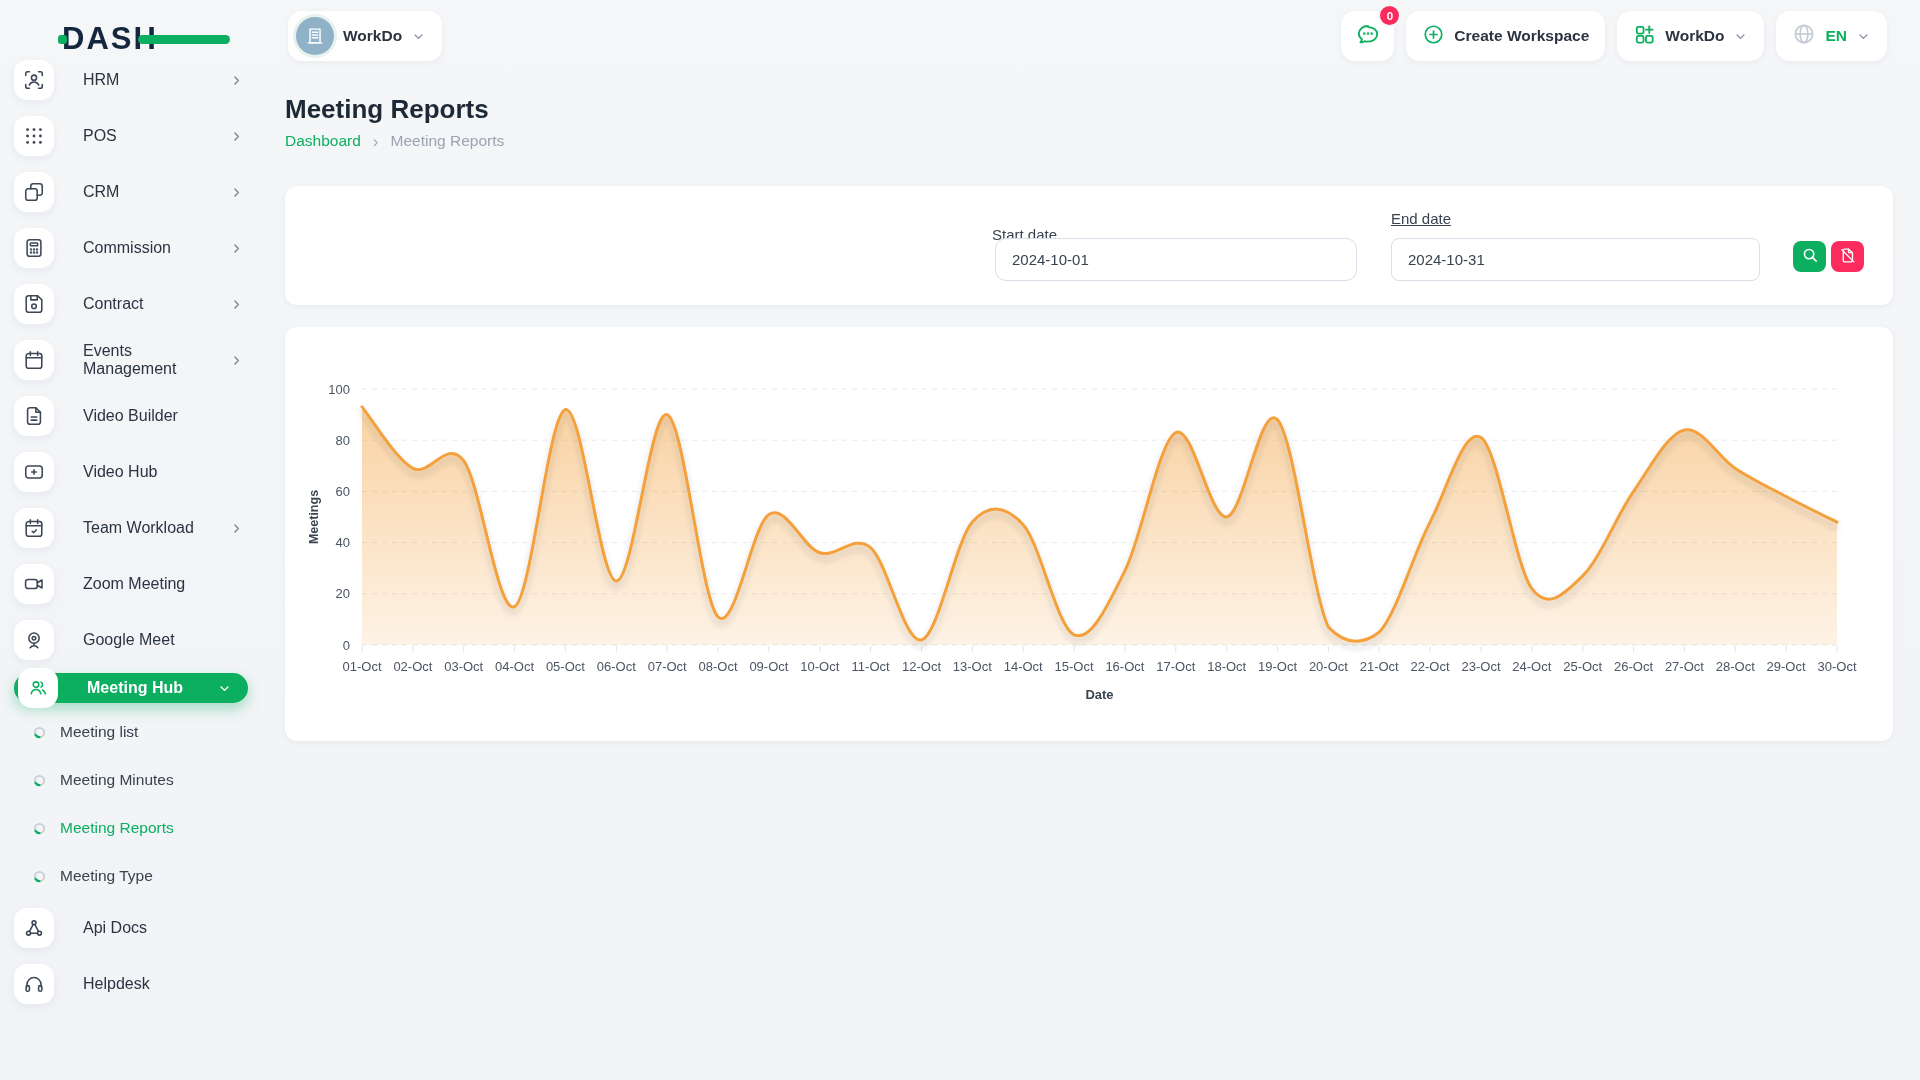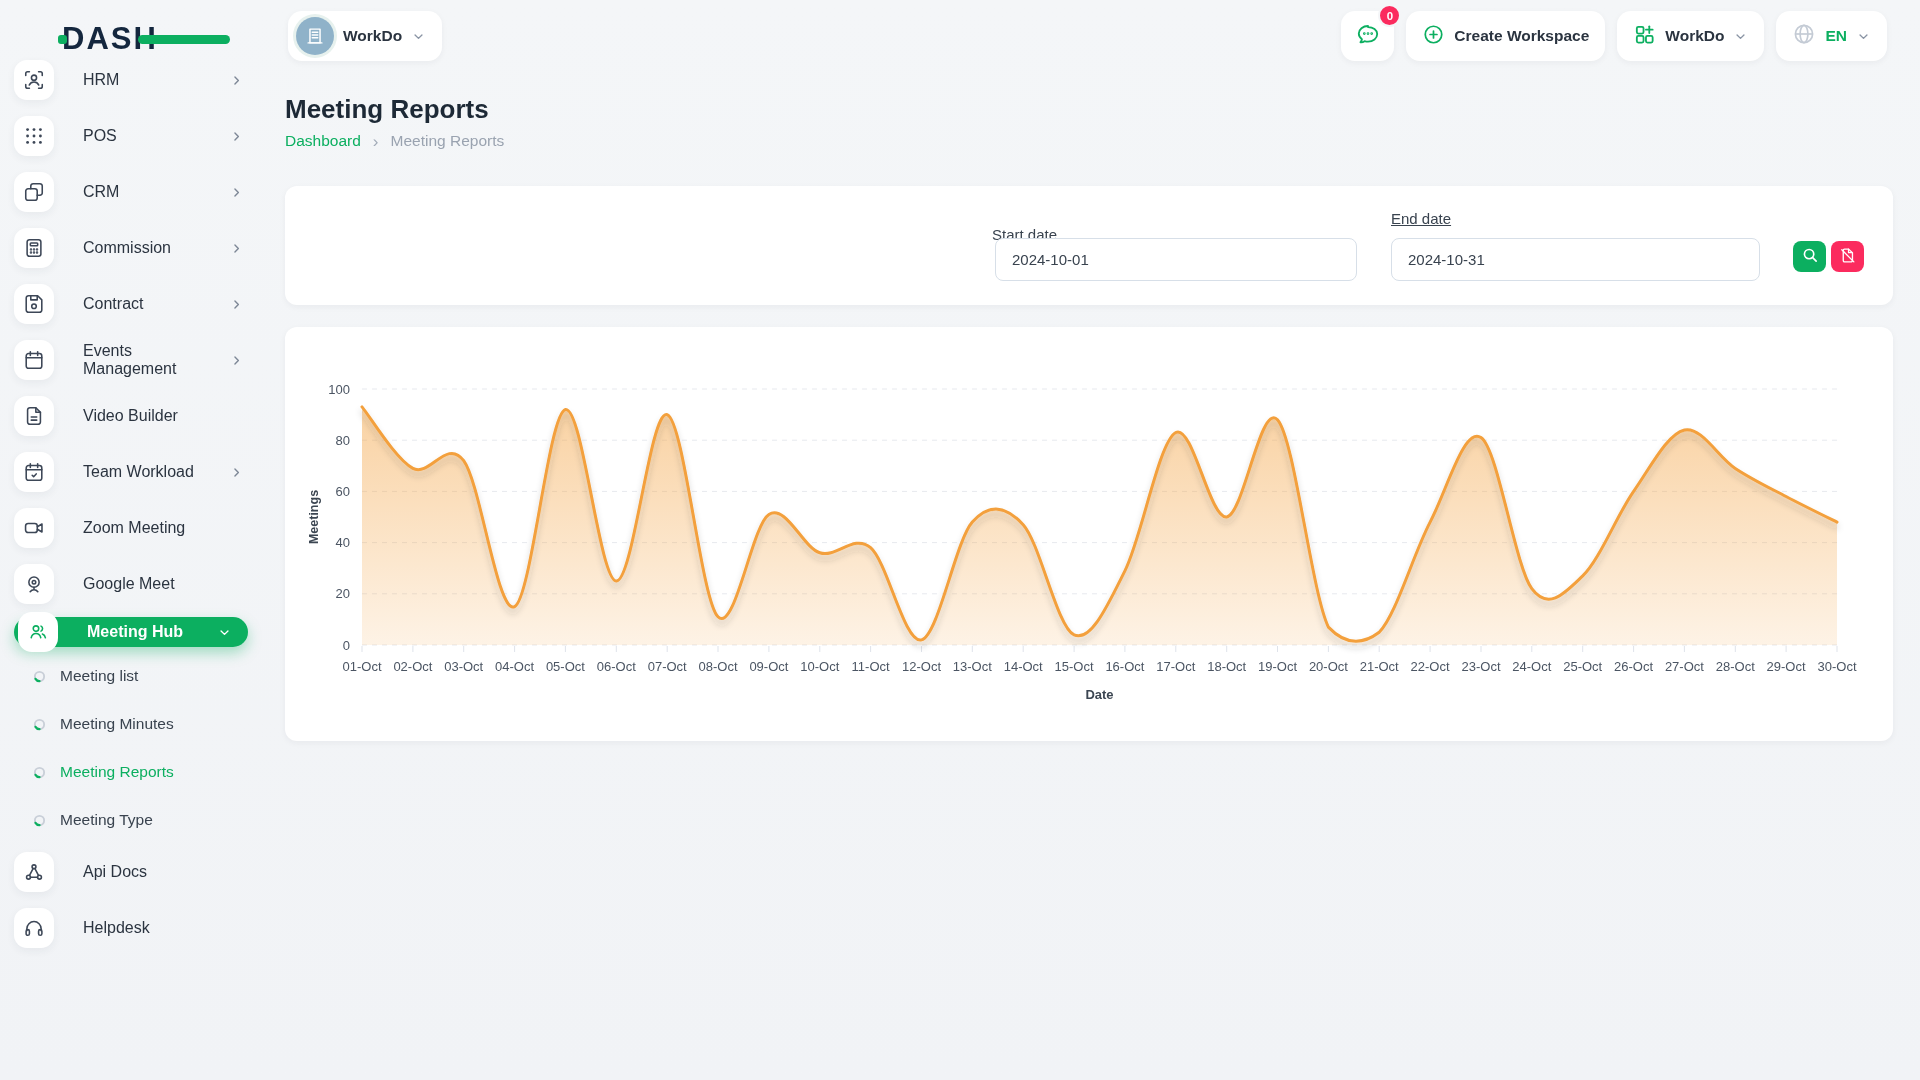--- a/index.html
+++ b/index.html
@@ -289,20 +289,30 @@
             <path d="M14 3v5h5"></path>
             <path d="M9 13h6"></path>
             <path d="M9 16.5h6"></path>
           </svg>
         </span>
         <span class="side-label">Video Builder</span>
       </div>
       <div class="side-row">
         <span class="icon-box">
           <svg width="22" height="22" viewBox="0 0 24 24" fill="none" stroke="currentColor" stroke-width="1.7" stroke-linecap="round" stroke-linejoin="round">
+            <rect x="3" y="5.5" width="18" height="13" rx="3"></rect>
+            <path d="M9.5 12h5"></path>
+            <path d="M12 9.5v5"></path>
+          </svg>
+        </span>
+        <span class="side-label">Video Hub</span>
+      </div>
+      <div class="side-row">
+        <span class="icon-box">
+          <svg width="22" height="22" viewBox="0 0 24 24" fill="none" stroke="currentColor" stroke-width="1.7" stroke-linecap="round" stroke-linejoin="round">
             <rect x="3.5" y="5" width="17" height="16" rx="2.5"></rect>
             <path d="M8 3v4"></path>
             <path d="M16 3v4"></path>
             <path d="M3.5 9.5h17"></path>
             <path d="M10 15.5l1.6 1.6 2.8-3"></path>
           </svg>
         </span>
         <span class="side-label">Team Workload</span>
         <span class="side-chev">
           <svg width="15" height="15" viewBox="0 0 24 24" fill="none" stroke="currentColor" stroke-width="2.2" stroke-linecap="round" stroke-linejoin="round">
@@ -409,21 +419,21 @@
 
   <div class="page-title">Meeting Reports</div>
   <div class="breadcrumb">
     <span class="crumb-link">Dashboard</span>
     <span class="crumb-sep">›</span>
     <span class="crumb-current">Meeting Reports</span>
   </div>
 
   <div class="card filter-card">
     <label class="field-label" style="left:707px; top:24px;margin-top:16px;">Start date</label>
-    <input class="date-input" style="left: 710px; top: 52px; width: 362px;" readonly="" value="2024-10-01">
+    <input class="date-input" style="left: 710px; top: 52px; width: 362px; border-radius: 11px;" readonly="" value="2024-10-01">
     <label class="field-label" style="left:1106px; top:24px;text-decoration:underline;">End date</label>
     <input class="date-input" style="left: 1106px; top: 52px; width: 369px;" readonly="" value="2024-10-31">
     <button class="sq-btn btn-search" style="left:1508px; top:55px;" id="search-btn">
         <span><svg width="18" height="18" viewBox="0 0 24 24" fill="none" stroke="#ffffff" stroke-width="2.2" stroke-linecap="round">
             <circle cx="10.8" cy="10.8" r="6.2"></circle>
             <path d="M15.6 15.6l4.6 4.6"></path>
           </svg></span>
       </button>
     <button class="sq-btn btn-reset" style="left:1546px; top:55px;" id="reset-btn">
         <span><svg width="17" height="17" viewBox="0 0 24 24" fill="none" stroke="#ffffff" stroke-width="1.9" stroke-linecap="round" stroke-linejoin="round">

